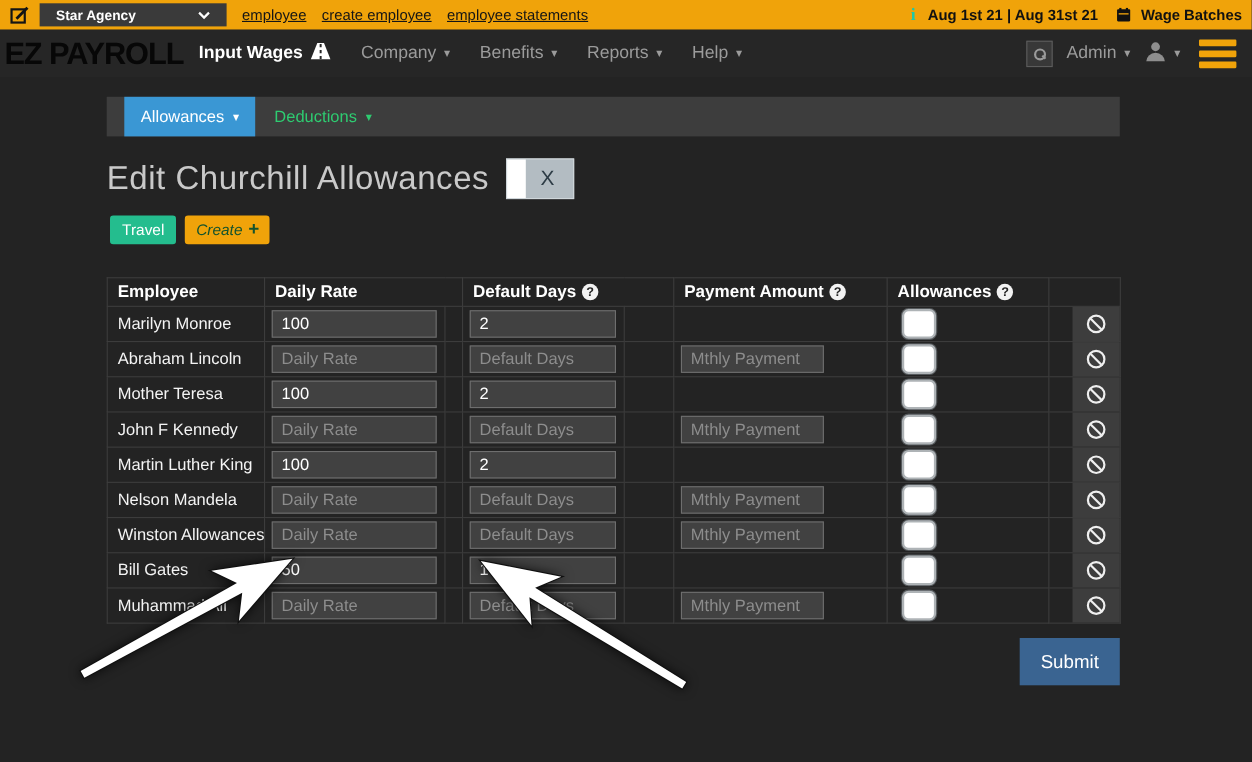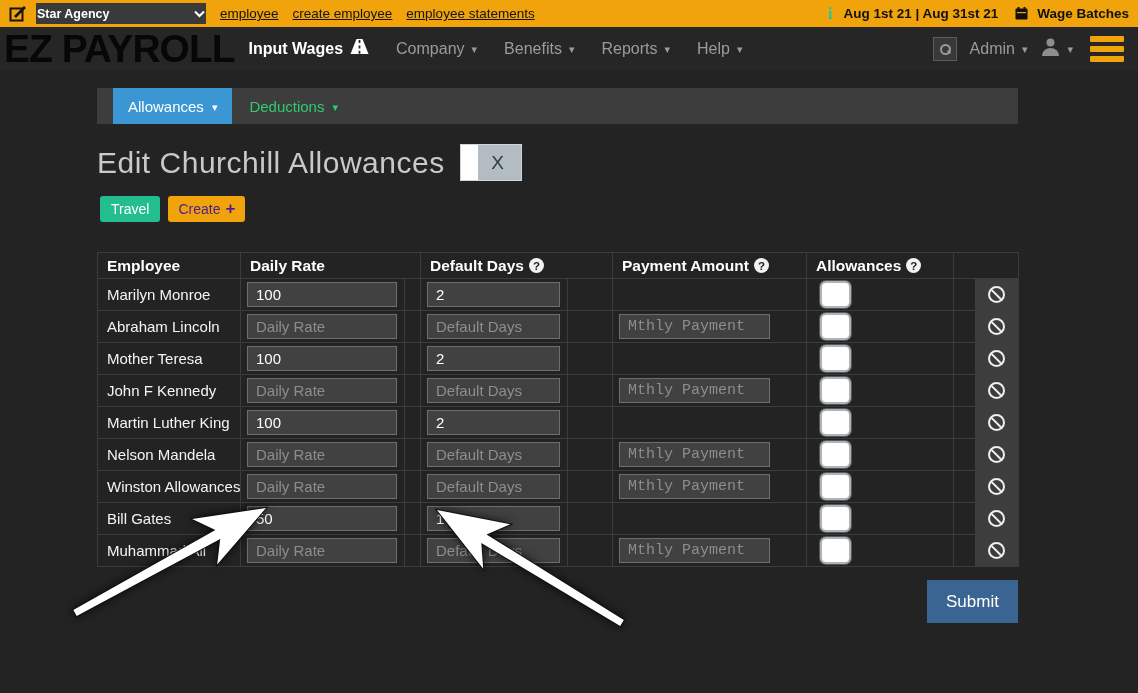--- a/index.html
+++ b/index.html
@@ -7,31 +7,31 @@
   body {
     position:relative; overflow:hidden; background:#232323;
     font-family:"Liberation Sans", sans-serif; -webkit-font-smoothing:antialiased;
   }
   
   .topbar { display:flex; align-items:center; height:27px; background:var(--orange,#F0A30A); padding:0 9px; gap:9px; }
   .edit-icon svg { display:block; }
   .agency-select {
     display:flex; align-items:center; justify-content:space-between;
     width:170px; height:21px; background:#3a3a3a; color:#fff;
-    font-size:12.5px; font-weight:bold; padding:0 1px; cursor:pointer;
+    font-size:12.5px; font-weight:bold; padding:0 15px; cursor:pointer;
   }
   .agency-select .sel-caret svg { display:block; }
   .toplink { color:#151515; font-size:13.5px; text-decoration:underline; margin-left:5px; cursor:pointer; }
   .top-spacer { flex:1; }
   .info-icon { color:var(--info-teal,#1FC8A9); font-family:"Liberation Serif",serif; font-weight:bold; font-size:16px; margin-right:2px; }
   .period, .wage-batches { color:#111; font-size:13.5px; font-weight:bold; }
   .cal-icon { margin-left:8px; display:flex; }
   
   .navbar { display:flex; align-items:center; height:43px; background:#262626; padding:0 14px 0 4px; }
-  .brand { color:#070707; font-size:39px; font-weight:900; letter-spacing:-1px; line-height:43px; white-space:nowrap; margin-right:14px; }
+  .brand { color:#070707; font-size:28px; font-weight:900; letter-spacing:-1px; line-height:43px; white-space:nowrap; margin-right:14px; }
   .nav-items { display:flex; align-items:center; gap:27px; }
   .nav-item { display:flex; align-items:center; gap:7px; font-size:16px; color:#9b9b9b; cursor:pointer; white-space:nowrap; }
   .nav-item.active { color:#fff; font-weight:bold; }
   .caret { font-size:11px; line-height:1; position:relative; top:1px; }
   .nav-right { margin-left:auto; display:flex; align-items:center; gap:13px; }
   .search-box { width:24px; height:24px; background:#383838; border:1px solid #5c5c5c; display:flex; align-items:center; justify-content:center; cursor:pointer; }
   .mag { position:relative; width:10px; height:10px; }
   .mag::before { content:""; position:absolute; left:0; top:0; width:7px; height:7px; border:2px solid #9a9a9a; border-radius:50%; }
   .mag::after { content:""; position:absolute; left:7px; top:7px; width:4px; height:2px; background:#9a9a9a; transform:rotate(45deg); }
   .user-menu { display:flex; align-items:center; gap:6px; cursor:pointer; color:#9b9b9b; }
@@ -43,37 +43,37 @@
   .tab { display:flex; align-items:center; gap:8px; padding:12px 15px; font-size:15px; cursor:pointer; }
   .tab.active { background:var(--tab-blue,#3A97D4); color:#fff; margin-left:16px; }
   .tab.deductions { color:var(--deductions-green,#2ECC71); margin-left:2px; }
   .title-row { display:flex; align-items:center; gap:15px; margin:20px 0 0 97px; }
   h1 { font-size:30px; font-weight:normal; color:#c9c9c9; letter-spacing:.5px; }
   .toggle { position:relative; width:62px; height:37px; background:#b3bcc2; border:1px solid #cfd6da; display:flex; align-items:center; cursor:pointer; }
   .toggle .knob { position:absolute; left:0; top:0; width:17px; height:100%; background:#ffffff; }
   .toggle .x { flex:1; text-align:center; padding-left:14px; color:#2e3c46; font-size:19px; }
   .toolbar { display:flex; gap:8px; margin:15px 0 0 100px; }
   .btn-travel { background:var(--travel-green,#24BD8E); color:#fff; border:none; border-radius:3px; font-size:14px; padding:5px 11px; cursor:pointer; font-family:inherit; }
-  .btn-create { background:var(--orange,#F0A30A); color:#4c1d95; border:none; border-radius:3px; font-size:14px; padding:5px 10px; cursor:pointer; display:flex; align-items:center; gap:5px; font-family:inherit; }
+  .btn-create { background:var(--orange,#F0A30A); color:#14532d; border:none; border-radius:3px; font-size:14px; padding:5px 10px; cursor:pointer; display:flex; align-items:center; gap:5px; font-family:inherit;font-style:italic; }
   .btn-create .plus { font-weight:900; font-size:17px; line-height:14px; }
   
   table { margin:30px 0 0 97px; width:921px; border-collapse:collapse; table-layout:fixed; }
   th, td { border:1px solid #3c3c3c; padding:0; }
   thead tr { height:26px; }
   th { text-align:left; color:#fff; font-size:15.5px; padding-left:9px; white-space:nowrap; }
   .q-icon { display:inline-flex; align-items:center; justify-content:center; width:15px; height:15px; border-radius:50%; background:#f2f2f2; color:#232323; font-size:11.5px; font-weight:bold; margin-left:5px; position:relative; top:-1px; }
   tbody tr { height:31px; }
   td.c-name { color:#f4f4f4; font-size:15px; padding-left:9px; white-space:nowrap; overflow:hidden; }
   td input {
     display:block; height:25px; margin-left:6px; background:#414141;
     border:1px solid #6e6e6e; color:#fff; font-size:15px; padding:0 8px;
     font-family:inherit; outline:none;
   }
   td input::placeholder { color:#8d8d8d; opacity:1; }
-  .in-dr { width:150px; } .in-dd { width:133px; } .in-pay { width:151px;font-family:Liberation Mono, monospace; }
+  .in-dr { width:150px; } .in-dd { width:133px; } .in-pay { width:130px; }
   .checkbox { display:block; width:31px; height:27px; margin-left:13px; background:#fff; border:2px solid #aeb3b6; box-shadow:0 0 0 1px #55595c; border-radius:6px; cursor:pointer; }
   td.c-act { padding:0; }
   .ban-btn { display:flex; align-items:center; justify-content:center; width:43px; height:31px; margin-left:21px; background:#3d3d3d; border:none; cursor:pointer; }
   .ban-icon { position:relative; width:17px; height:17px; border:2px solid #efefef; border-radius:50%; display:block; }
   .ban-icon::before { content:""; position:absolute; left:50%; top:50%; width:2.4px; height:15px; background:#efefef; transform:translate(-50%,-50%) rotate(-45deg); }
   .submit-row { width:921px; margin-left:97px; text-align:right; }
   .submit { margin-top:13px; width:91px; height:43px; background:var(--submit-blue,#3A6491); color:#fff; border:none; font-size:17px; cursor:pointer; font-family:inherit; }
   
   #arrows { position:absolute; left:0; top:0; width:1138px; height:693px; pointer-events:none; z-index:50; }
   #arrows path { fill:#ffffff; stroke:#101010; stroke-width:2; paint-order:stroke; filter:drop-shadow(0 0 5px rgba(0,0,0,.7)); }

